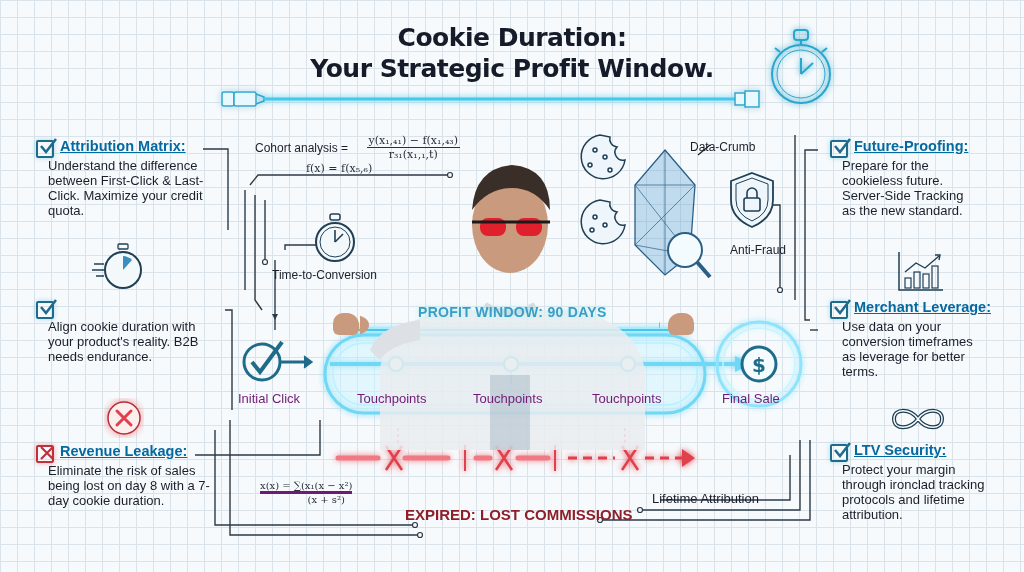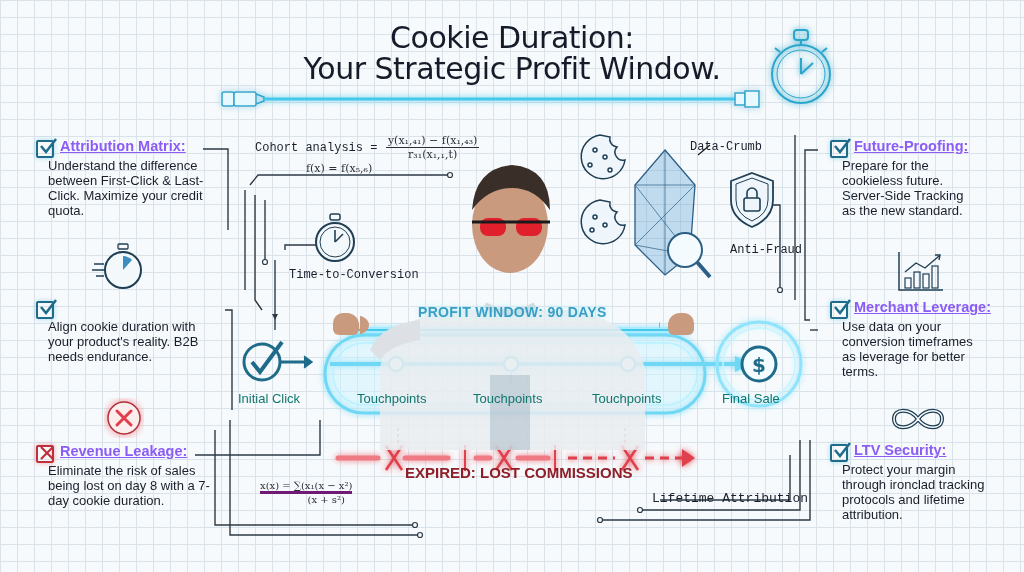--- a/index.html
+++ b/index.html
@@ -2,30 +2,30 @@
 <html><head>
 <meta charset="utf-8">
 <style>
 *{box-sizing:border-box;margin:0;padding:0}
 html,body{width:1024px;height:572px;overflow:hidden}
 body{position:relative;font-family:"Liberation Sans",sans-serif;color:#1a1f2b;
  background-color:#f7fafc;
  background-image:linear-gradient(#dbe3ea 1px,transparent 1px),linear-gradient(90deg,#dbe3ea 1px,transparent 1px);
  background-size:17px 17px;}
 .abs{position:absolute}
-.title{left:0;width:1024px;top:22px;text-align:center;font-weight:400;font-size:30px;line-height:31px;color:#151b28;font-family:"DejaVu Sans",sans-serif;letter-spacing:-0.5px}
+.title{left:0;width:1024px;top:22px;text-align:center;font-weight:700;font-size:25px;line-height:31px;color:#151b28;font-family:"DejaVu Sans",sans-serif;letter-spacing:-0.5px}
 .card{position:absolute;width:200px}
 .card .head{display:flex;align-items:flex-start;gap:6px}
 .chk{width:18px;height:18px;border:2px solid #1f6b8a;border-radius:2px;position:relative;flex:none;margin-top:2px;box-shadow:0 0 5px rgba(80,190,230,.5)}
 .chk svg{position:absolute;left:1px;top:-4px}
 .chk.red{border-color:#c0303a;box-shadow:0 0 5px rgba(230,80,90,.5)}
-.card .ttl{font-weight:700;font-size:14.5px;text-decoration:underline;color:#8b5cf6;font-family:"Liberation Sans",sans-serif}
+.card .ttl{font-weight:700;font-size:14.5px;text-decoration:underline;color:#0369a1;font-family:"Liberation Sans",sans-serif}
 .card .body{margin-left:12px;font-size:13px;line-height:15px;color:#1a1f2b;font-family:"Liberation Sans",sans-serif}
-.lbl{font-size:12px;color:#1a1f2b;font-family:Liberation Mono, monospace;white-space:nowrap}
-.flowlbl{font-size:13px;color:#0f766e;white-space:nowrap}
+.lbl{font-size:12px;color:#1a1f2b;font-family:Liberation Sans, sans-serif;white-space:nowrap}
+.flowlbl{font-size:13px;color:#701a75;white-space:nowrap}
 .glowtext{font-weight:700;font-size:14px;color:#3a9ec4;text-shadow:0 0 6px #aef0ff;letter-spacing:.3px;white-space:nowrap}
 .redtext{font-weight:700;font-size:15px;color:#8e1f28;white-space:nowrap;font-family:"Liberation Sans",sans-serif}
 .math{font-family:"DejaVu Serif",serif;font-size:11px;color:#2a2f3a;white-space:nowrap}
 </style>
 </head>
 <body>
 
 <div class="abs title">
   <div>Cookie Duration:</div>
   <div>Your Strategic Profit Window.</div>
@@ -197,21 +197,21 @@
 </svg>
 <div class="abs lbl" style="left:730px;top:243px">Anti-Fraud</div>
 
 <svg class="abs" style="left:312px;top:212px" width="46" height="52">
   <rect x="18" y="2" width="10" height="6" rx="2" fill="none" stroke="#1f3f55" stroke-width="1.5"></rect>
   <circle cx="23" cy="30" r="19" fill="#f3f8fb" stroke="#1f3f55" stroke-width="2"></circle>
   <circle cx="23" cy="30" r="15" fill="none" stroke="#1f3f55" stroke-width="1"></circle>
   <line x1="23" y1="30" x2="23" y2="18" stroke="#1f3f55" stroke-width="1.6"></line>
   <line x1="23" y1="30" x2="31" y2="22" stroke="#1f3f55" stroke-width="1.6"></line>
 </svg>
-<div class="abs lbl" style="left:289px;top:268px">Time-to-Conversion</div>
+<div class="abs lbl" style="left:272px;top:268px">Time-to-Conversion</div>
 
 <svg class="abs" style="left:90px;top:242px" width="60" height="50">
   <line x1="4" y1="22" x2="14" y2="22" stroke="#1f3f55" stroke-width="1.5"></line>
   <line x1="2" y1="28" x2="14" y2="28" stroke="#1f3f55" stroke-width="1.5"></line>
   <line x1="6" y1="34" x2="14" y2="34" stroke="#1f3f55" stroke-width="1.5"></line>
   <rect x="28" y="2" width="10" height="5" rx="1" fill="none" stroke="#1f3f55" stroke-width="1.3"></rect>
   <circle cx="33" cy="28" r="18" fill="#f3f8fb" stroke="#1f3f55" stroke-width="2"></circle>
   <path d="M33 28 L33 14 A14 14 0 0 1 42 18 Z" fill="#3a8fc0"></path>
 </svg>
 
@@ -301,32 +301,32 @@
           <path d="M2 8 L7 14 L17 1" fill="none" stroke="#1f6b8a" stroke-width="2.5"></path>
         </svg>
       </span>
     <span class="ttl">LTV Security:</span>
   </div>
   <div class="body" style="width:155px">Protect your margin through ironclad tracking protocols and lifetime attribution.</div>
 </div>
 
 <div class="abs" style="left:255px;top:134px">
   <span class="lbl" style="font-size:12px;vertical-align:middle">Cohort analysis =</span>
-  <span style="display:inline-block;vertical-align:middle;text-align:center;margin-left:4px">
+  <span style="display:inline-block;vertical-align:middle;text-align:center;margin-left:14px">
     <span class="math" style="display:block;border-bottom:1px solid #2a2f3a;padding:0 2px">y(x₁,₄₁) − f(x₁,₄₃)</span>
     <span class="math" style="display:block">r₃₁(x₁,₁,t)</span>
   </span>
 </div>
 <div class="abs math" style="left:306px;top:162px">f(x) = f(x₅,₆)</div>
 
 <div class="abs" style="left:260px;top:480px;text-align:center">
   <div class="math" style="border-bottom:3px solid #701a75;font-size:10px">x(x) = ∑(x₁(x − x²)</div>
   <div class="math" style="font-size:10px;padding-left:40px">(x + s²)</div>
 </div>
 
 <div class="abs glowtext" style="left:418px;top:304px">PROFIT WINDOW: 90 DAYS</div>
 <div class="abs flowlbl" style="left:238px;top:391px">Initial Click</div>
 <div class="abs flowlbl" style="left:357px;top:391px">Touchpoints</div>
 <div class="abs flowlbl" style="left:473px;top:391px">Touchpoints</div>
 <div class="abs flowlbl" style="left:592px;top:391px">Touchpoints</div>
 <div class="abs flowlbl" style="left:722px;top:391px">Final Sale</div>
-<div class="abs redtext" style="left:405px;top:464px">EXPIRED: LOST COMMISSIONS</div>
+<div class="abs redtext" style="left:405px;top:506px">EXPIRED: LOST COMMISSIONS</div>
 <div class="abs lbl" style="left:652px;top:491px;font-size:13px">Lifetime Attribution</div>
 
 </body></html>

